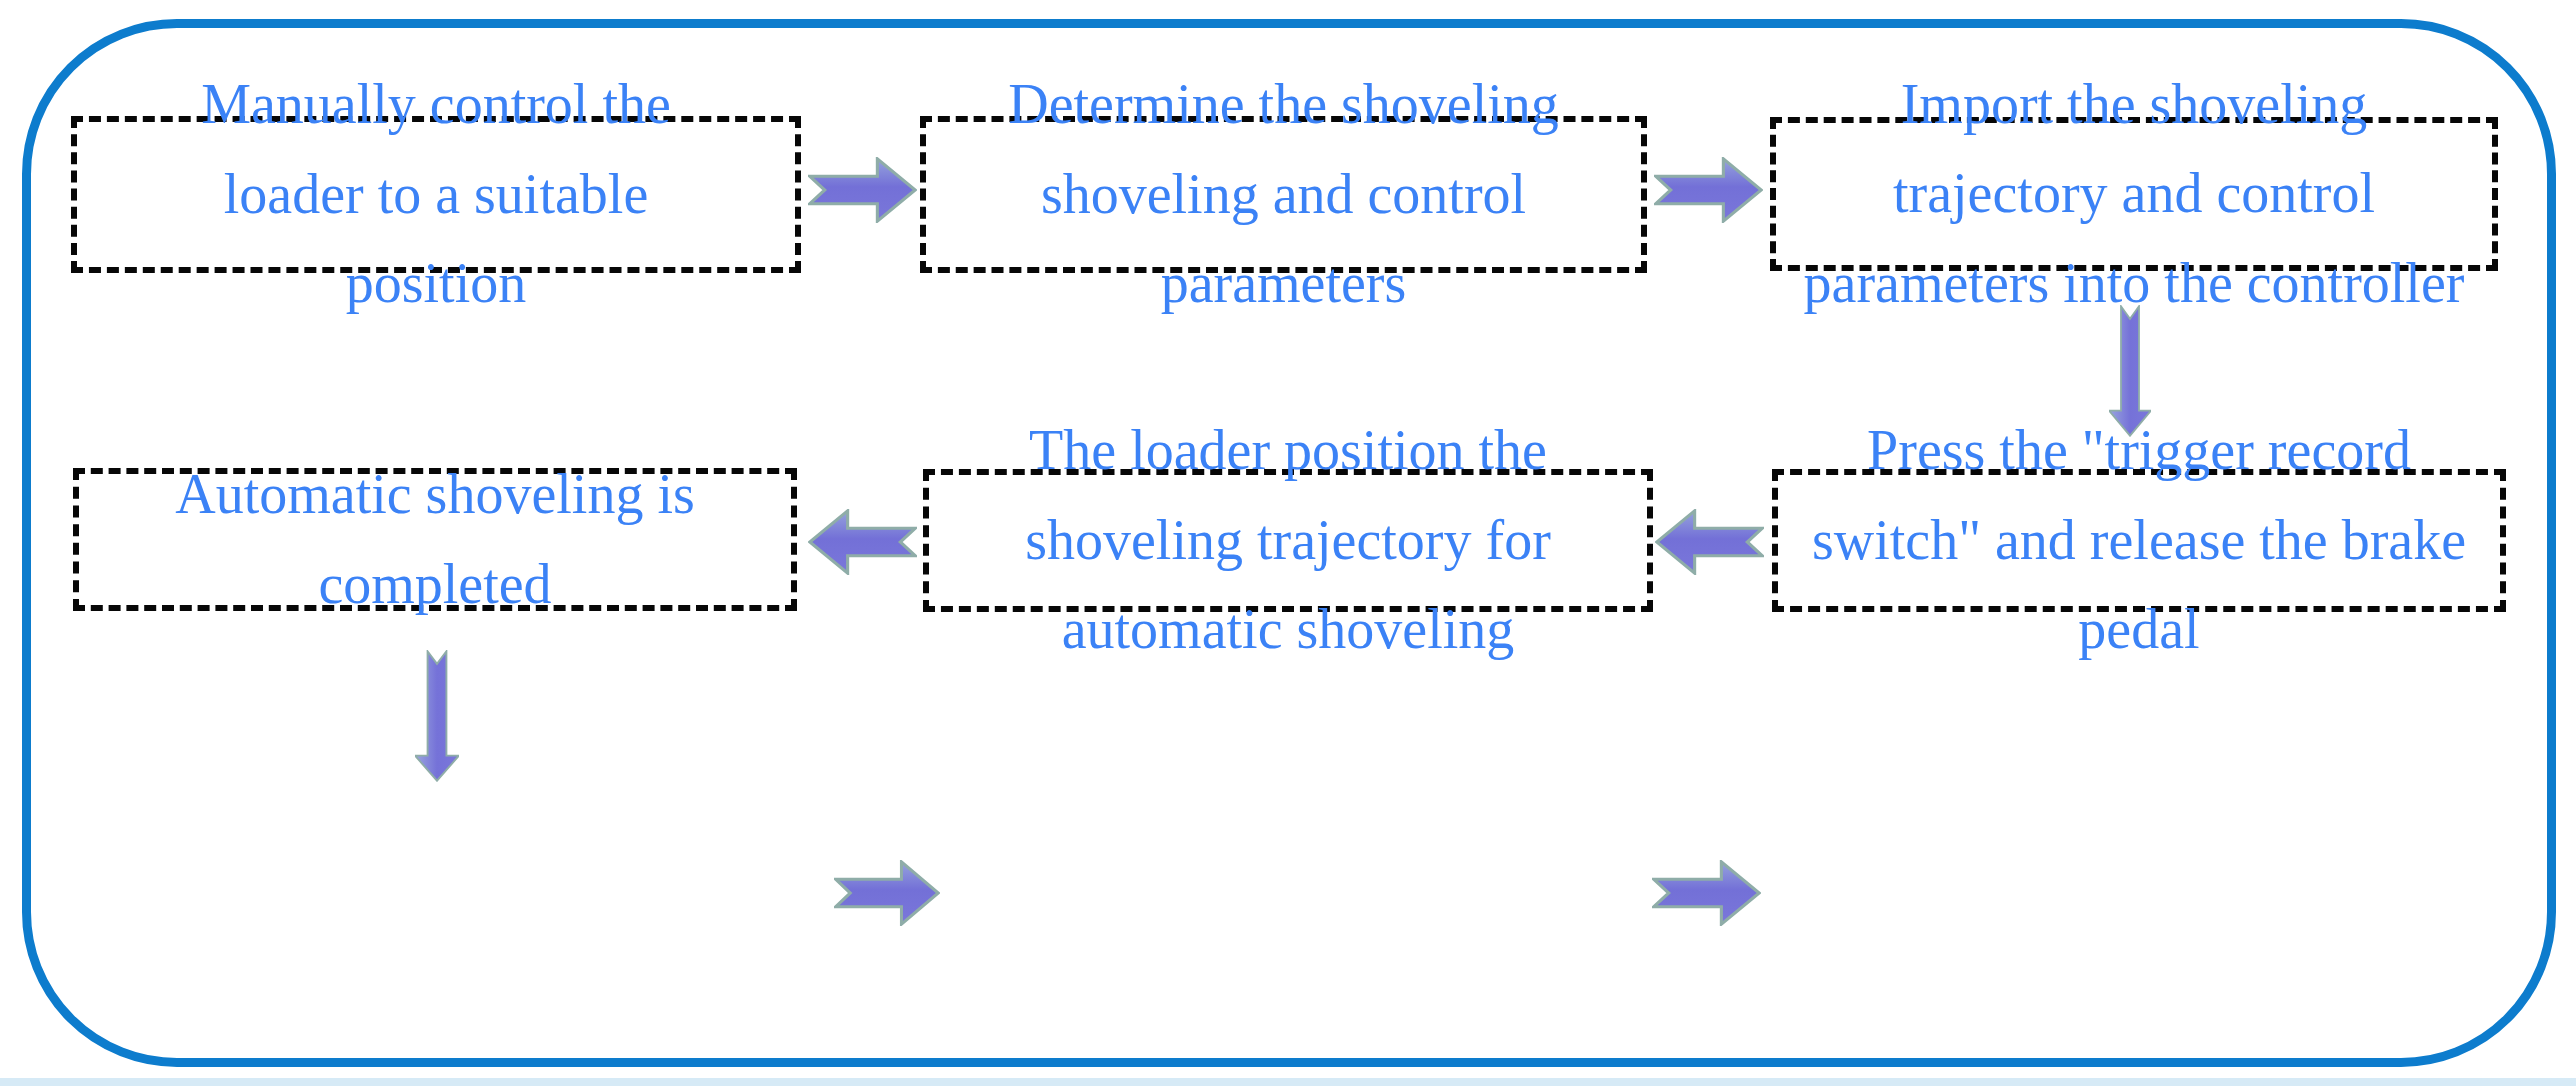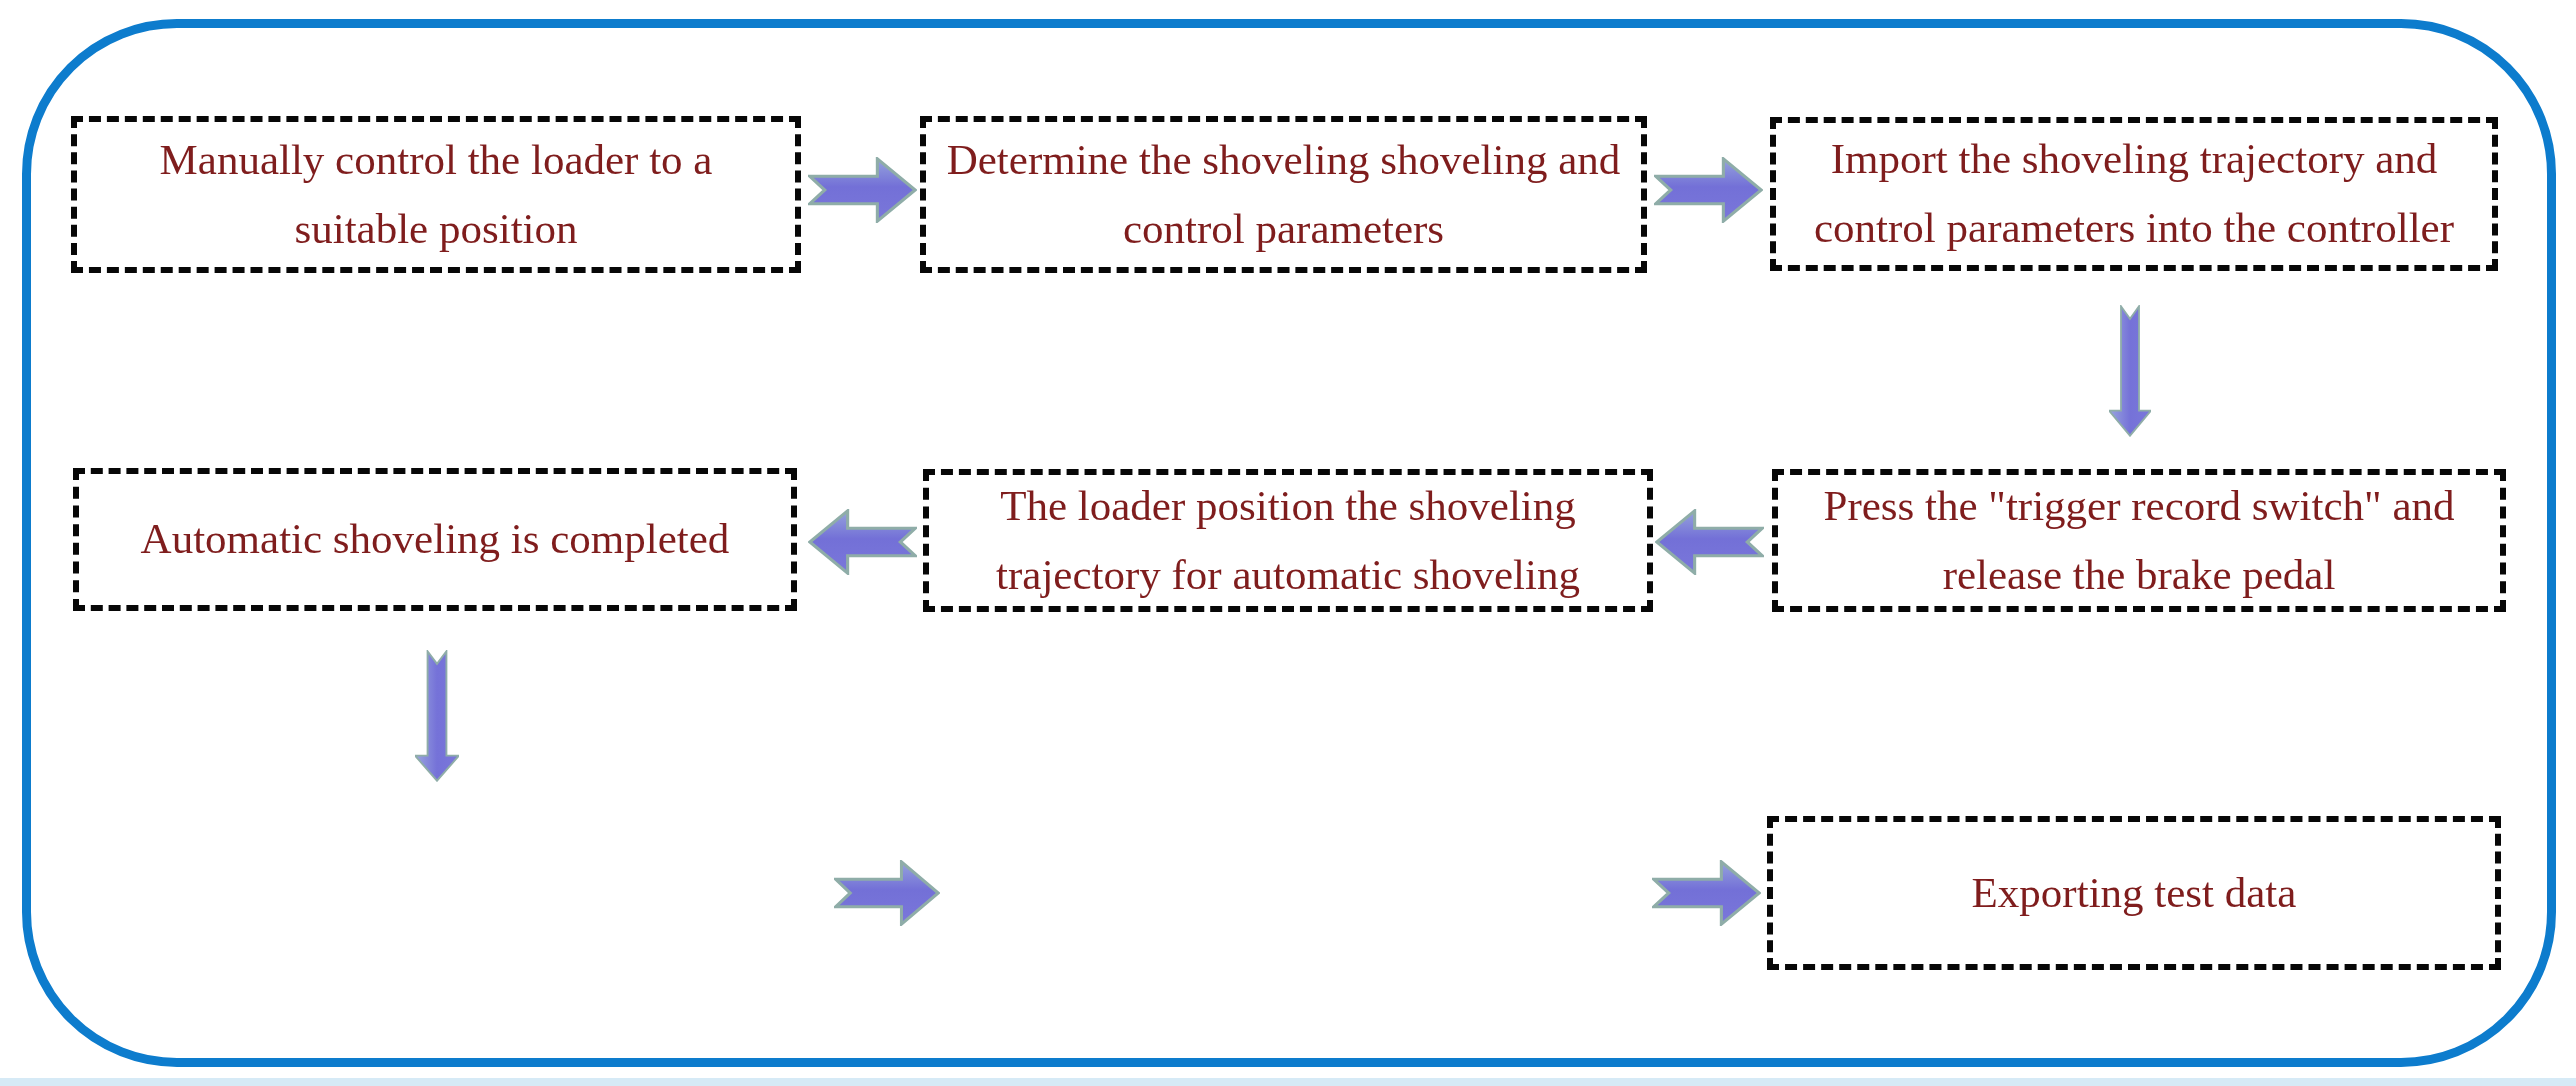--- a/index.html
+++ b/index.html
@@ -3,21 +3,21 @@
 <meta charset="utf-8">
 <style>
   html,body{margin:0;padding:0;background:#ffffff;}
   #canvas{position:relative;width:2576px;height:1087px;background:#ffffff;overflow:hidden;
           font-family:"Liberation Serif","DejaVu Serif",serif;}
   .frame{position:absolute;left:22.4px;top:18.6px;width:2534px;height:1048px;box-sizing:border-box;
          border:9.3px solid #0d7ccd;border-radius:155px;background:transparent;}
   .bottom-strip{position:absolute;left:0;top:1078px;width:2576px;height:8.7px;background:#d6eaf6;}
   .node{position:absolute;box-sizing:border-box;border:6.2px dashed #070707;background:#ffffff;
         display:flex;align-items:center;justify-content:center;text-align:center;}
-  .node-label{font-size:43px;line-height:1.60;color:#7f1d1d;display:block;width:100%;}
+  .node-label{font-size:56px;line-height:1.60;color:#3b82f6;display:block;width:100%;}
   .b1{left:71px;  top:116px;  width:730px; height:157px; padding:0 53px;}
   .b2{left:920px; top:116px;  width:727px; height:157px; padding:0 12.4px;}
   .b3{left:1770px; top:117px;  width:728px; height:154px; padding:0 11.2px;}
   .b4{left:1772px; top:469px;  width:734px; height:143px; padding:0 12.4px;}
   .b5{left:923px; top:469px;  width:730px; height:143px; padding:0 12.4px;}
   .b6{left:73px;  top:468px;  width:724px; height:143px; padding:0 12.4px;}
   .b7{left:53px;   top:817px; width:771px; height:152px; padding:0 12.4px;}
   .b8{left:947px; top:816px; width:701px; height:154px; padding:0 12.4px;}
   .b9{left:1767px; top:816px; width:734px; height:154px; padding:0 12.4px;}
   .arrow{position:absolute;display:block;}
@@ -93,18 +93,15 @@
   <svg class="arrow a6" viewBox="0 0 70 210" preserveAspectRatio="none">
     <polygon points="20,2 35,22 50,2 50,168 70,168 35,208 0,168 20,168" fill="url(#agradv)" stroke="#8fada8" stroke-width="3"></polygon>
   </svg>
 
   <svg class="arrow a7" viewBox="0 0 176 106" preserveAspectRatio="none">
     <polygon points="3,31 112,31 112,3 173,53 112,103 112,75 3,75 27,53" fill="url(#agrad)" stroke="#8fada8" stroke-width="5"></polygon>
   </svg>
   <svg class="arrow a8" viewBox="0 0 176 106" preserveAspectRatio="none">
     <polygon points="3,31 112,31 112,3 173,53 112,103 112,75 3,75 27,53" fill="url(#agrad)" stroke="#8fada8" stroke-width="5"></polygon>
   </svg>
-  <div class="node b9">
-    <span class="node-label">Exporting test data</span>
-  </div>
 
 </div>
 
 
 </body></html>

